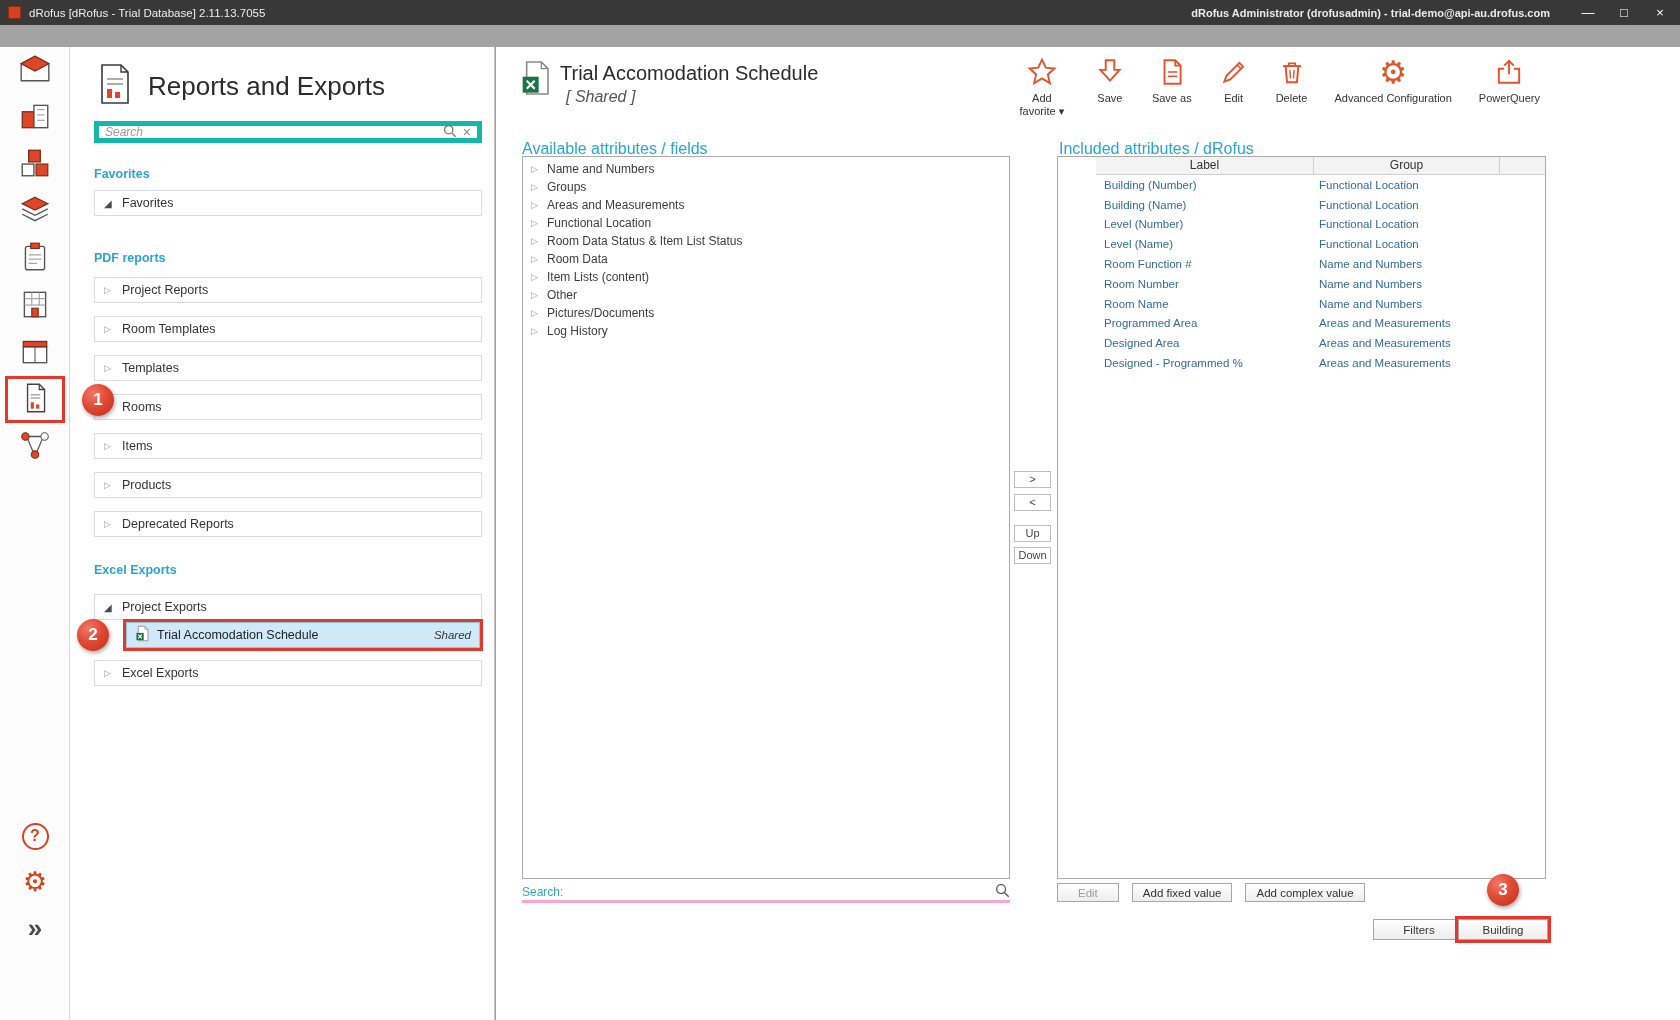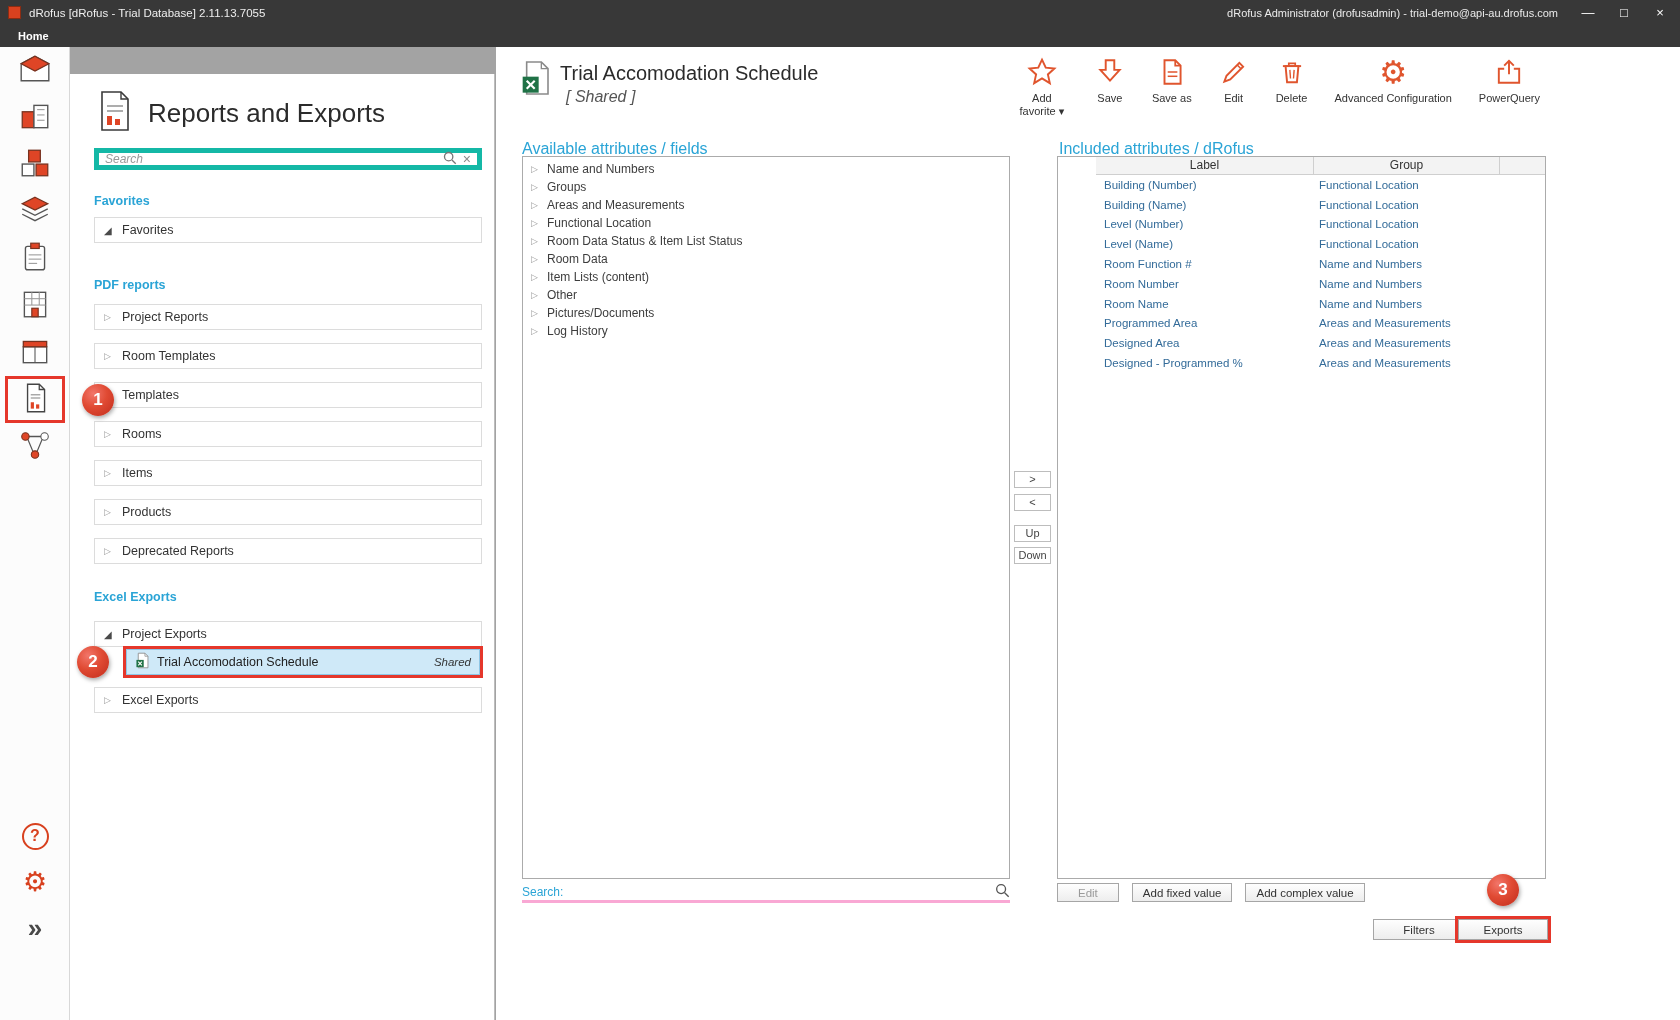--- a/index.html
+++ b/index.html
@@ -5,21 +5,21 @@
   * { margin:0; padding:0; box-sizing:border-box; }
   html,body { background:#e9e9e9; }
   body { font-family:"Liberation Sans","DejaVu Sans",sans-serif; color:#333; }
   #app { position:relative; width:1680px; height:1020px; background:#a3a3a3; overflow:hidden; }
 
   
   .titlebar { position:absolute; left:0; top:0; right:0; height:25px; background:#383838; color:#eee;
               display:flex; align-items:center; font-size:11.5px; padding:0 6px 0 8px; gap:8px; }
   .tb-appicon { width:13px; height:13px; background:#d8411f; border:1px solid #8c2c12; flex:0 0 auto; }
   .tb-spacer { flex:1; }
-  .tb-user { font-size:11px; color:#eaeaea; margin-right:8px; }
+  .tb-user { font-size:11px; color:#eaeaea; margin-right:16px;font-weight:bold; }
   .tb-btn { width:28px; text-align:center; color:#fff; font-size:13px; line-height:25px; cursor:default; }
   .menubar { position:absolute; left:0; top:25px; right:0; height:22px; background:#383838; color:#fff;
              font-size:11px; font-weight:700; display:flex; align-items:center; padding-left:18px; }
 
   
   .nav-rail { position:absolute; left:0; top:47px; width:70px; bottom:0; background:#fcfcfc;
               border-right:1px solid #d8d8d8; z-index:30; overflow:visible; }
   .nav-item { width:70px; height:47px; display:flex; align-items:center; justify-content:center; position:relative; cursor:pointer; }
   .nav-item svg { width:34px; height:34px; }
   .nav-item.highlight::before { content:""; position:absolute; left:5px; right:5px; top:0; bottom:0;
@@ -33,21 +33,21 @@
   .chev-glyph { color:#4a4a4a; font-size:26px; font-weight:700; line-height:1; }
 
   
   .badge { position:absolute; width:32px; height:32px; border-radius:50%;
            background:radial-gradient(circle at 35% 30%, #f2766a 0%, #e04a33 45%, #c02c1c 100%);
            color:#fff; font-weight:700; font-size:17px; display:flex; align-items:center; justify-content:center;
            box-shadow:1px 2px 4px rgba(0,0,0,.35); z-index:60; }
 
   
   .reports-panel { position:absolute; left:70px; top:47px; width:425px; bottom:0; background:#fff;
-                   border-right:1px solid #bdbdbd; z-index:10; overflow:visible;margin-top:27px; }
+                   border-right:1px solid #bdbdbd; z-index:10; overflow:visible; }
   .rp-header { position:absolute; left:26px; top:16px; display:flex; align-items:center; gap:16px; }
   .rp-title { font-size:26px; color:#2b2b2b; }
   .rp-search { position:absolute; left:24px; top:74px; width:388px; height:22px; border:5px solid #14b8a6;
                display:flex; align-items:center; padding:0 6px; gap:6px; }
   .rp-search input { flex:1; border:none; outline:none; font-size:12px; color:#555; font-family:inherit; background:transparent; }
   .rp-search input::placeholder { font-style:italic; color:#999; }
   .icon-clear { color:#8a8a8a; font-size:14px; cursor:pointer; }
   .sec-header { position:absolute; left:24px; font-size:12.5px; font-weight:700; color:#2aa4d6; }
   .rp-box { width:388px; height:26px; border:1px solid #dcdcdc; background:#fff; display:flex; align-items:center;
             gap:9px; padding-left:9px; font-size:12.5px; color:#333; cursor:pointer; }
@@ -111,23 +111,20 @@
 
   <div class="titlebar">
     <span class="tb-appicon"></span>
     <span>dRofus [dRofus - Trial Database] 2.11.13.7055</span>
     <span class="tb-spacer"></span>
     <span class="tb-user">dRofus Administrator (drofusadmin) - trial-demo@api-au.drofus.com</span>
     <span class="tb-btn">—</span>
     <span class="tb-btn">□</span>
     <span class="tb-btn">×</span>
   </div>
-  <div class="menubar">
-    <span>Home</span>
-  </div>
 
   <div class="nav-rail">
     <div class="nav-item">
       <span><svg viewBox="0 0 32 32">
             <path d="M16 4 L29 11 L29 27 L3 27 L3 11 Z" fill="#fff" stroke="#555" stroke-width="1.3"></path>
             <path d="M16 4 L29 11 L16 18 L3 11 Z" fill="#df4526" stroke="#77321f" stroke-width="1.2"></path>
           </svg></span>
     </div>
     <div class="nav-item">
       <span><svg viewBox="0 0 32 32">
@@ -507,18 +504,18 @@
         </div>
     </div>
     <div class="inc-actions">
       <button class="btn disabled">Edit</button>
       <button class="btn">Add fixed value</button>
       <button class="btn">Add complex value</button>
     </div>
 
     <button class="btn filters-btn">Filters</button>
     <div class="gen-wrap">
-      <button class="btn">Exports</button>
+      <button class="btn">Building</button>
       <div class="badge" style="left:29px; top:-45px;">3</div>
     </div>
   </div>
 
 </div>
 
 </body></html>

